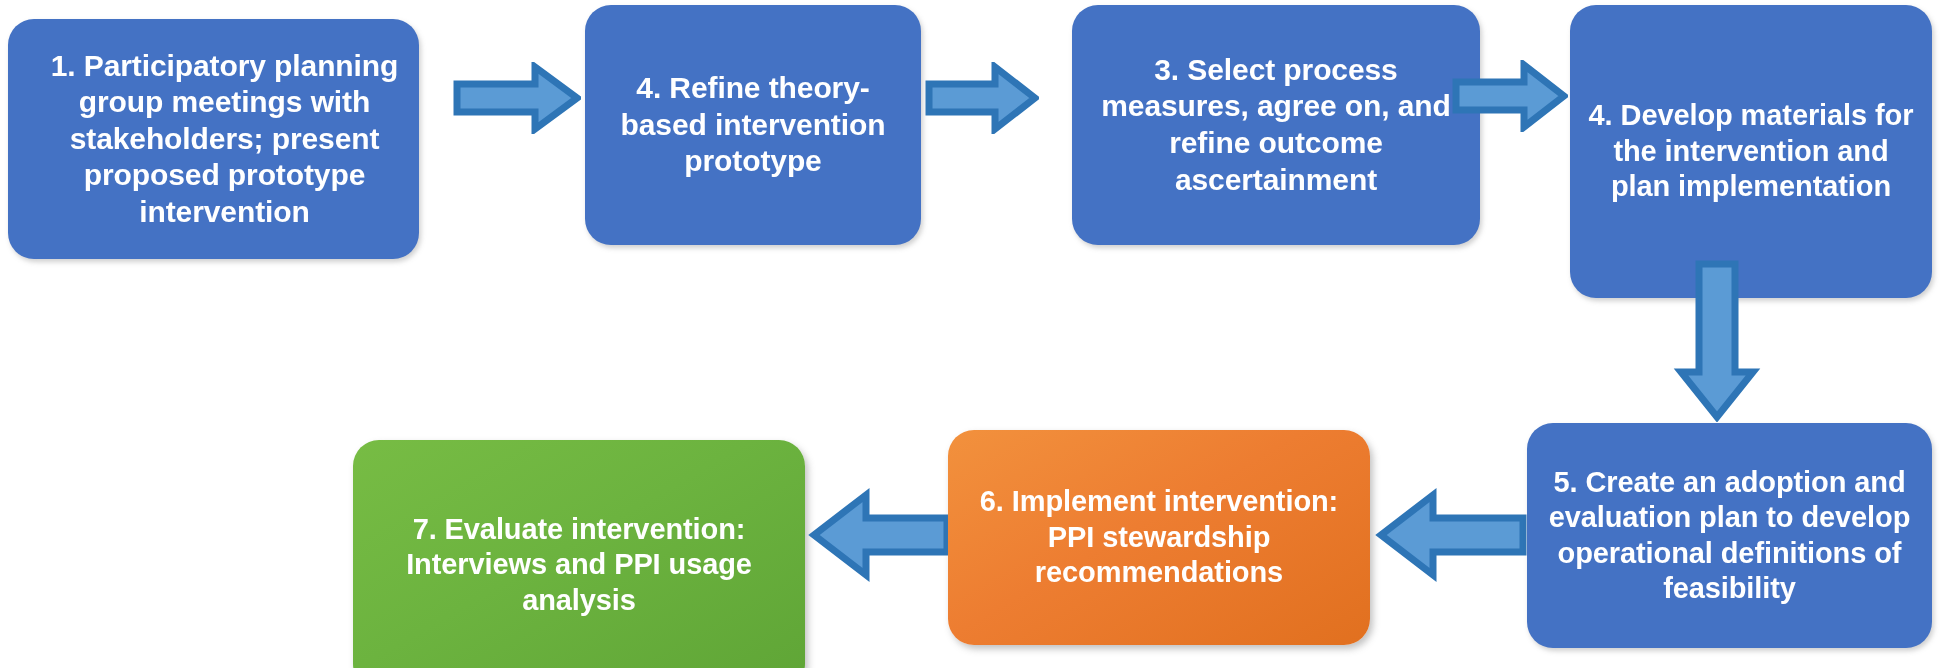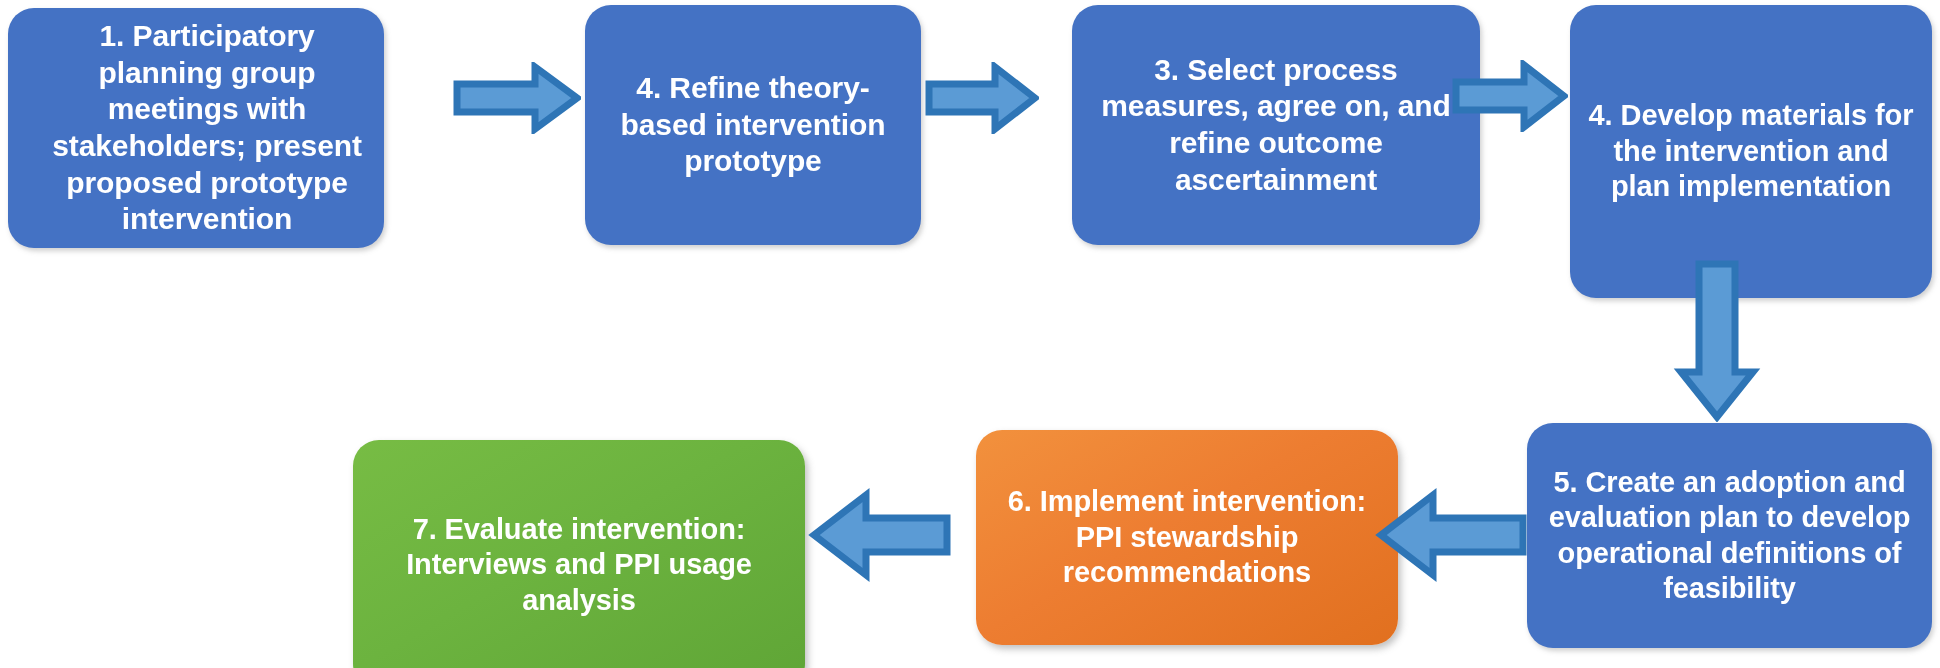--- a/index.html
+++ b/index.html
@@ -33,21 +33,20 @@
     display: block;
     width: 100%;
   }
   .node-blue {
     background: #4472C4;
     box-shadow: 2px 3px 5px rgba(120,120,120,0.35);
   }
   .node-orange {
     background: linear-gradient(150deg, #F2913D 0%, #ED7D31 45%, #E1701F 100%);
     box-shadow: 3px 4px 7px rgba(120,120,120,0.45);
-    margin-left: 28px;
   }
   .node-green {
     background: linear-gradient(150deg, #77BC44 0%, #6CB33F 45%, #5FA536 100%);
     box-shadow: 3px 4px 7px rgba(120,120,120,0.45);
   }
 
   
   .arrow {
     position: absolute;
   }
@@ -55,21 +54,21 @@
 
   
   .fs-30 { font-size: 30px; }
   .fs-29 { font-size: 29px; }
 </style>
 </head>
 <body>
 
 <div id="canvas">
 
-  <div class="node node-blue fs-30" style="left:8px; top:8px; width:376px; height:240px;padding-left:36px;">
+  <div class="node node-blue fs-30" style="left:8px; top:19px; width:411px; height:240px;padding-left:36px;">
     <span class="txt">1. Participatory planning group meetings with stakeholders; present proposed prototype intervention</span>
   </div>
 
   <div class="arrow" style="left:453px; top:62px;">
     <svg width="128" height="72" viewBox="0 0 128 72" aria-hidden="true">
       <polygon points="4,22 82,22 82,5 124,36 82,67 82,50 4,50" fill="#5B9BD5" stroke="#2E75B6" stroke-width="7" stroke-linejoin="miter"></polygon>
     </svg>
   </div>
 
   <div class="node node-blue fs-30" style="left:585px; top:5px; width:336px; height:240px;">

